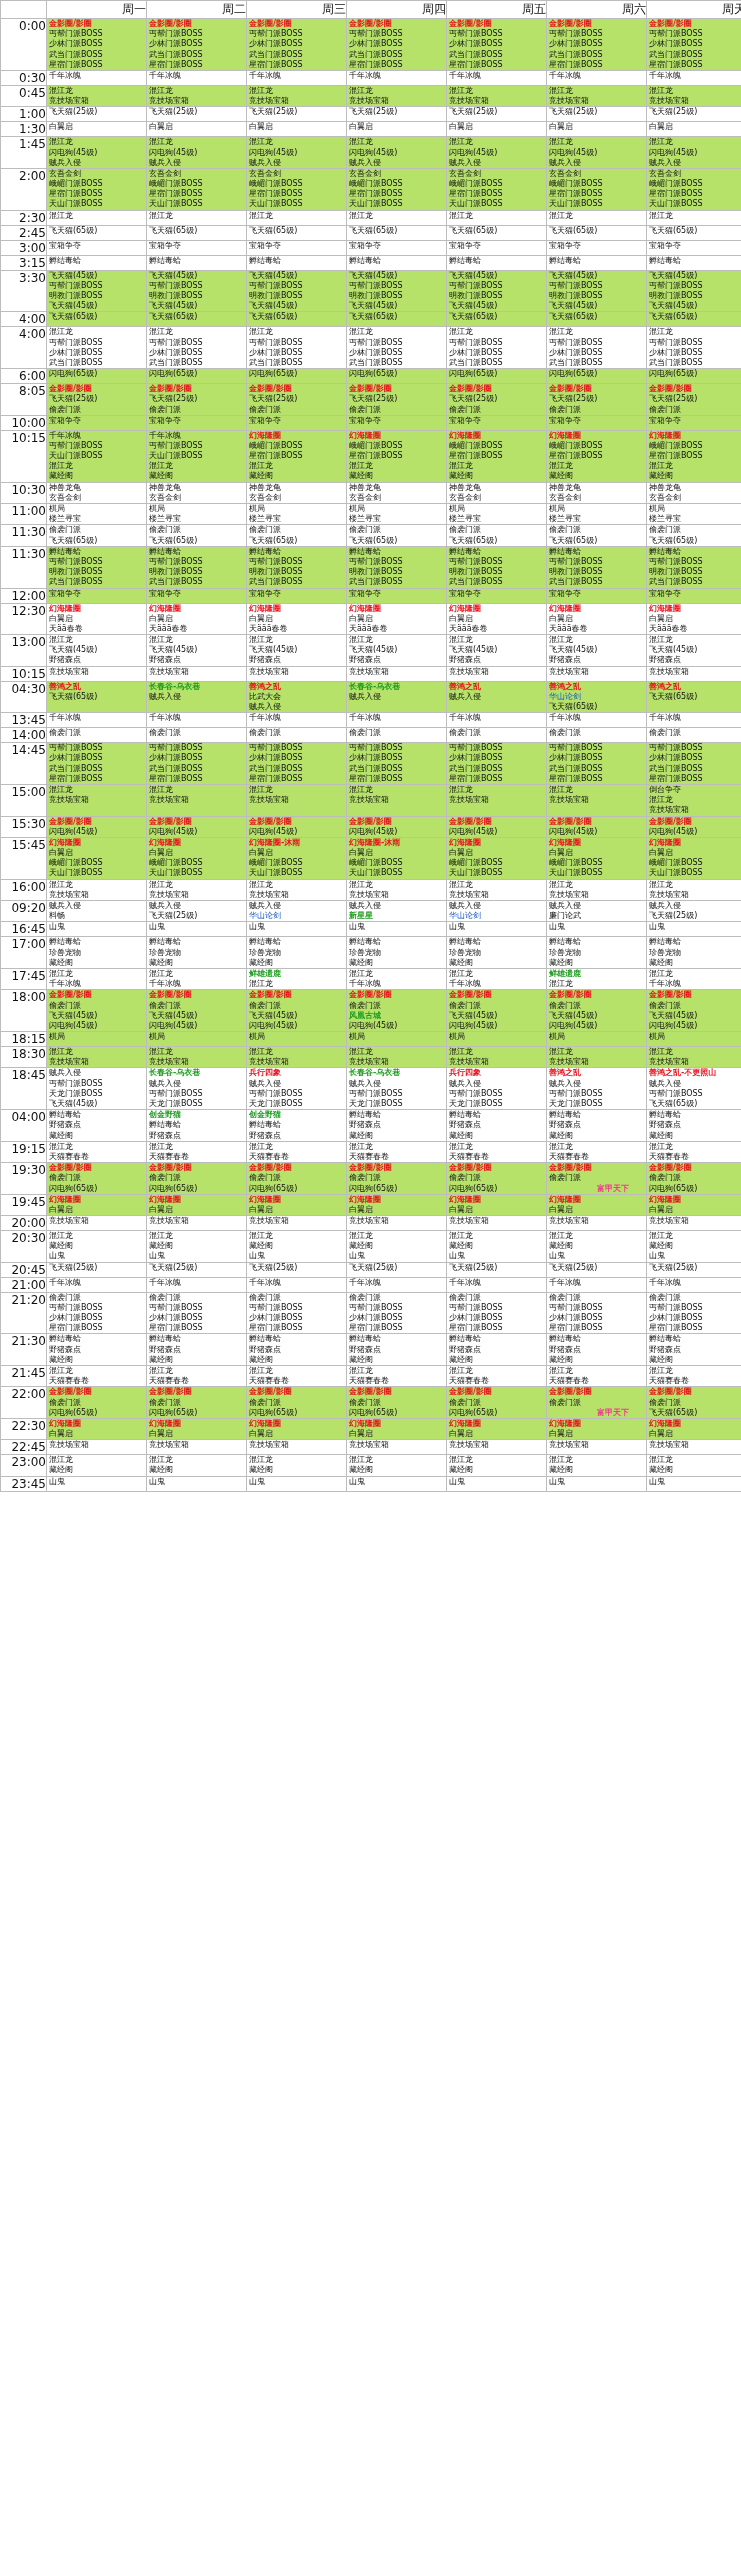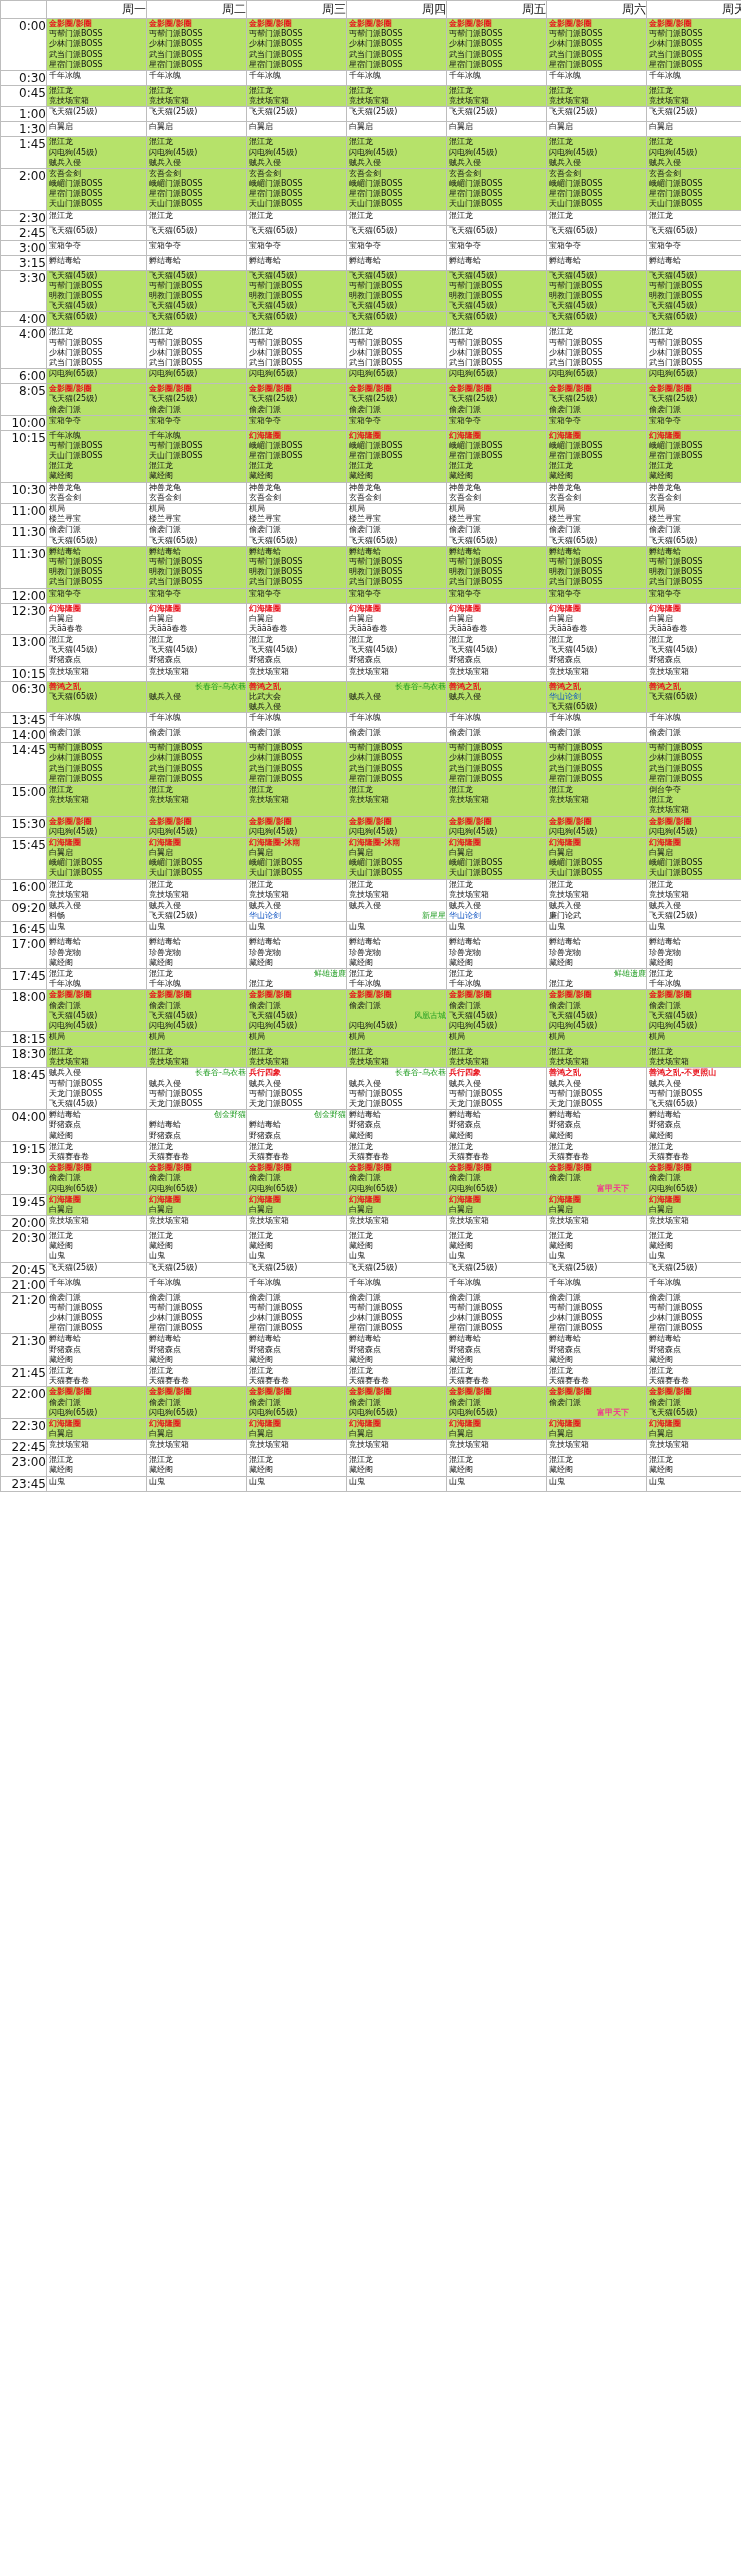--- a/index.html
+++ b/index.html
@@ -6,21 +6,21 @@
   body{font-family:"DejaVu Sans","Liberation Sans",sans-serif;}
   #wrap{width:742px;position:relative;}
   table.sched{border-collapse:collapse;width:742px;table-layout:fixed;}
   table.sched td,table.sched th{border:0.9px solid #bdbdbd;vertical-align:top;padding:0;}
   .timecol{width:45px;text-align:right;font-size:12px;color:#111;padding-right:2.8px;vertical-align:bottom;}
   .daycol{width:99px;}
   thead th{height:13px;font-size:12px;font-weight:normal;background:#ffffff;text-align:right;color:#111;}
   .ev{display:block;height:10.2px;line-height:10.2px;font-size:8px;padding-left:1.9px;white-space:nowrap;overflow:hidden;}
   .c-black{color:#111;}
   .c-red{color:#e8121b;font-weight:bold;}
-  .c-green{color:#1f9c20;font-weight:normal;text-align:right;}
+  .c-green{color:#1f9c20;font-weight:bold;}
   .c-blue{color:#1558c4;font-weight:normal;}
   .c-pink{color:#ee3f8d;font-weight:bold;margin-left:48px;}
   tr.rowgreen td{background:#b6e26a;}
   tr.rowwhite td{background:#ffffff;}
   tr td.tc{background:#ffffff;}
 </style>
 </head>
 <body>
 
 <div id="wrap">
@@ -880,21 +880,21 @@
             <span class="ev c-black">竞技场宝箱</span>
           </td>
           <td class="daycol">
             <span class="ev c-black">竞技场宝箱</span>
           </td>
           <td class="daycol">
             <span class="ev c-black">竞技场宝箱</span>
           </td>
         </tr>
         <tr class="rowgreen">
-          <td class="timecol tc">06:30</td>
+          <td class="timecol tc">04:30</td>
           <td class="daycol">
             <span class="ev c-red">善鸿之乱</span>
             <span class="ev c-black">飞天猫(65级)</span>
           </td>
           <td class="daycol">
             <span class="ev c-green">长春谷-乌衣巷</span>
             <span class="ev c-black">贼兵入侵</span>
           </td>
           <td class="daycol">
             <span class="ev c-red">善鸿之乱</span>

